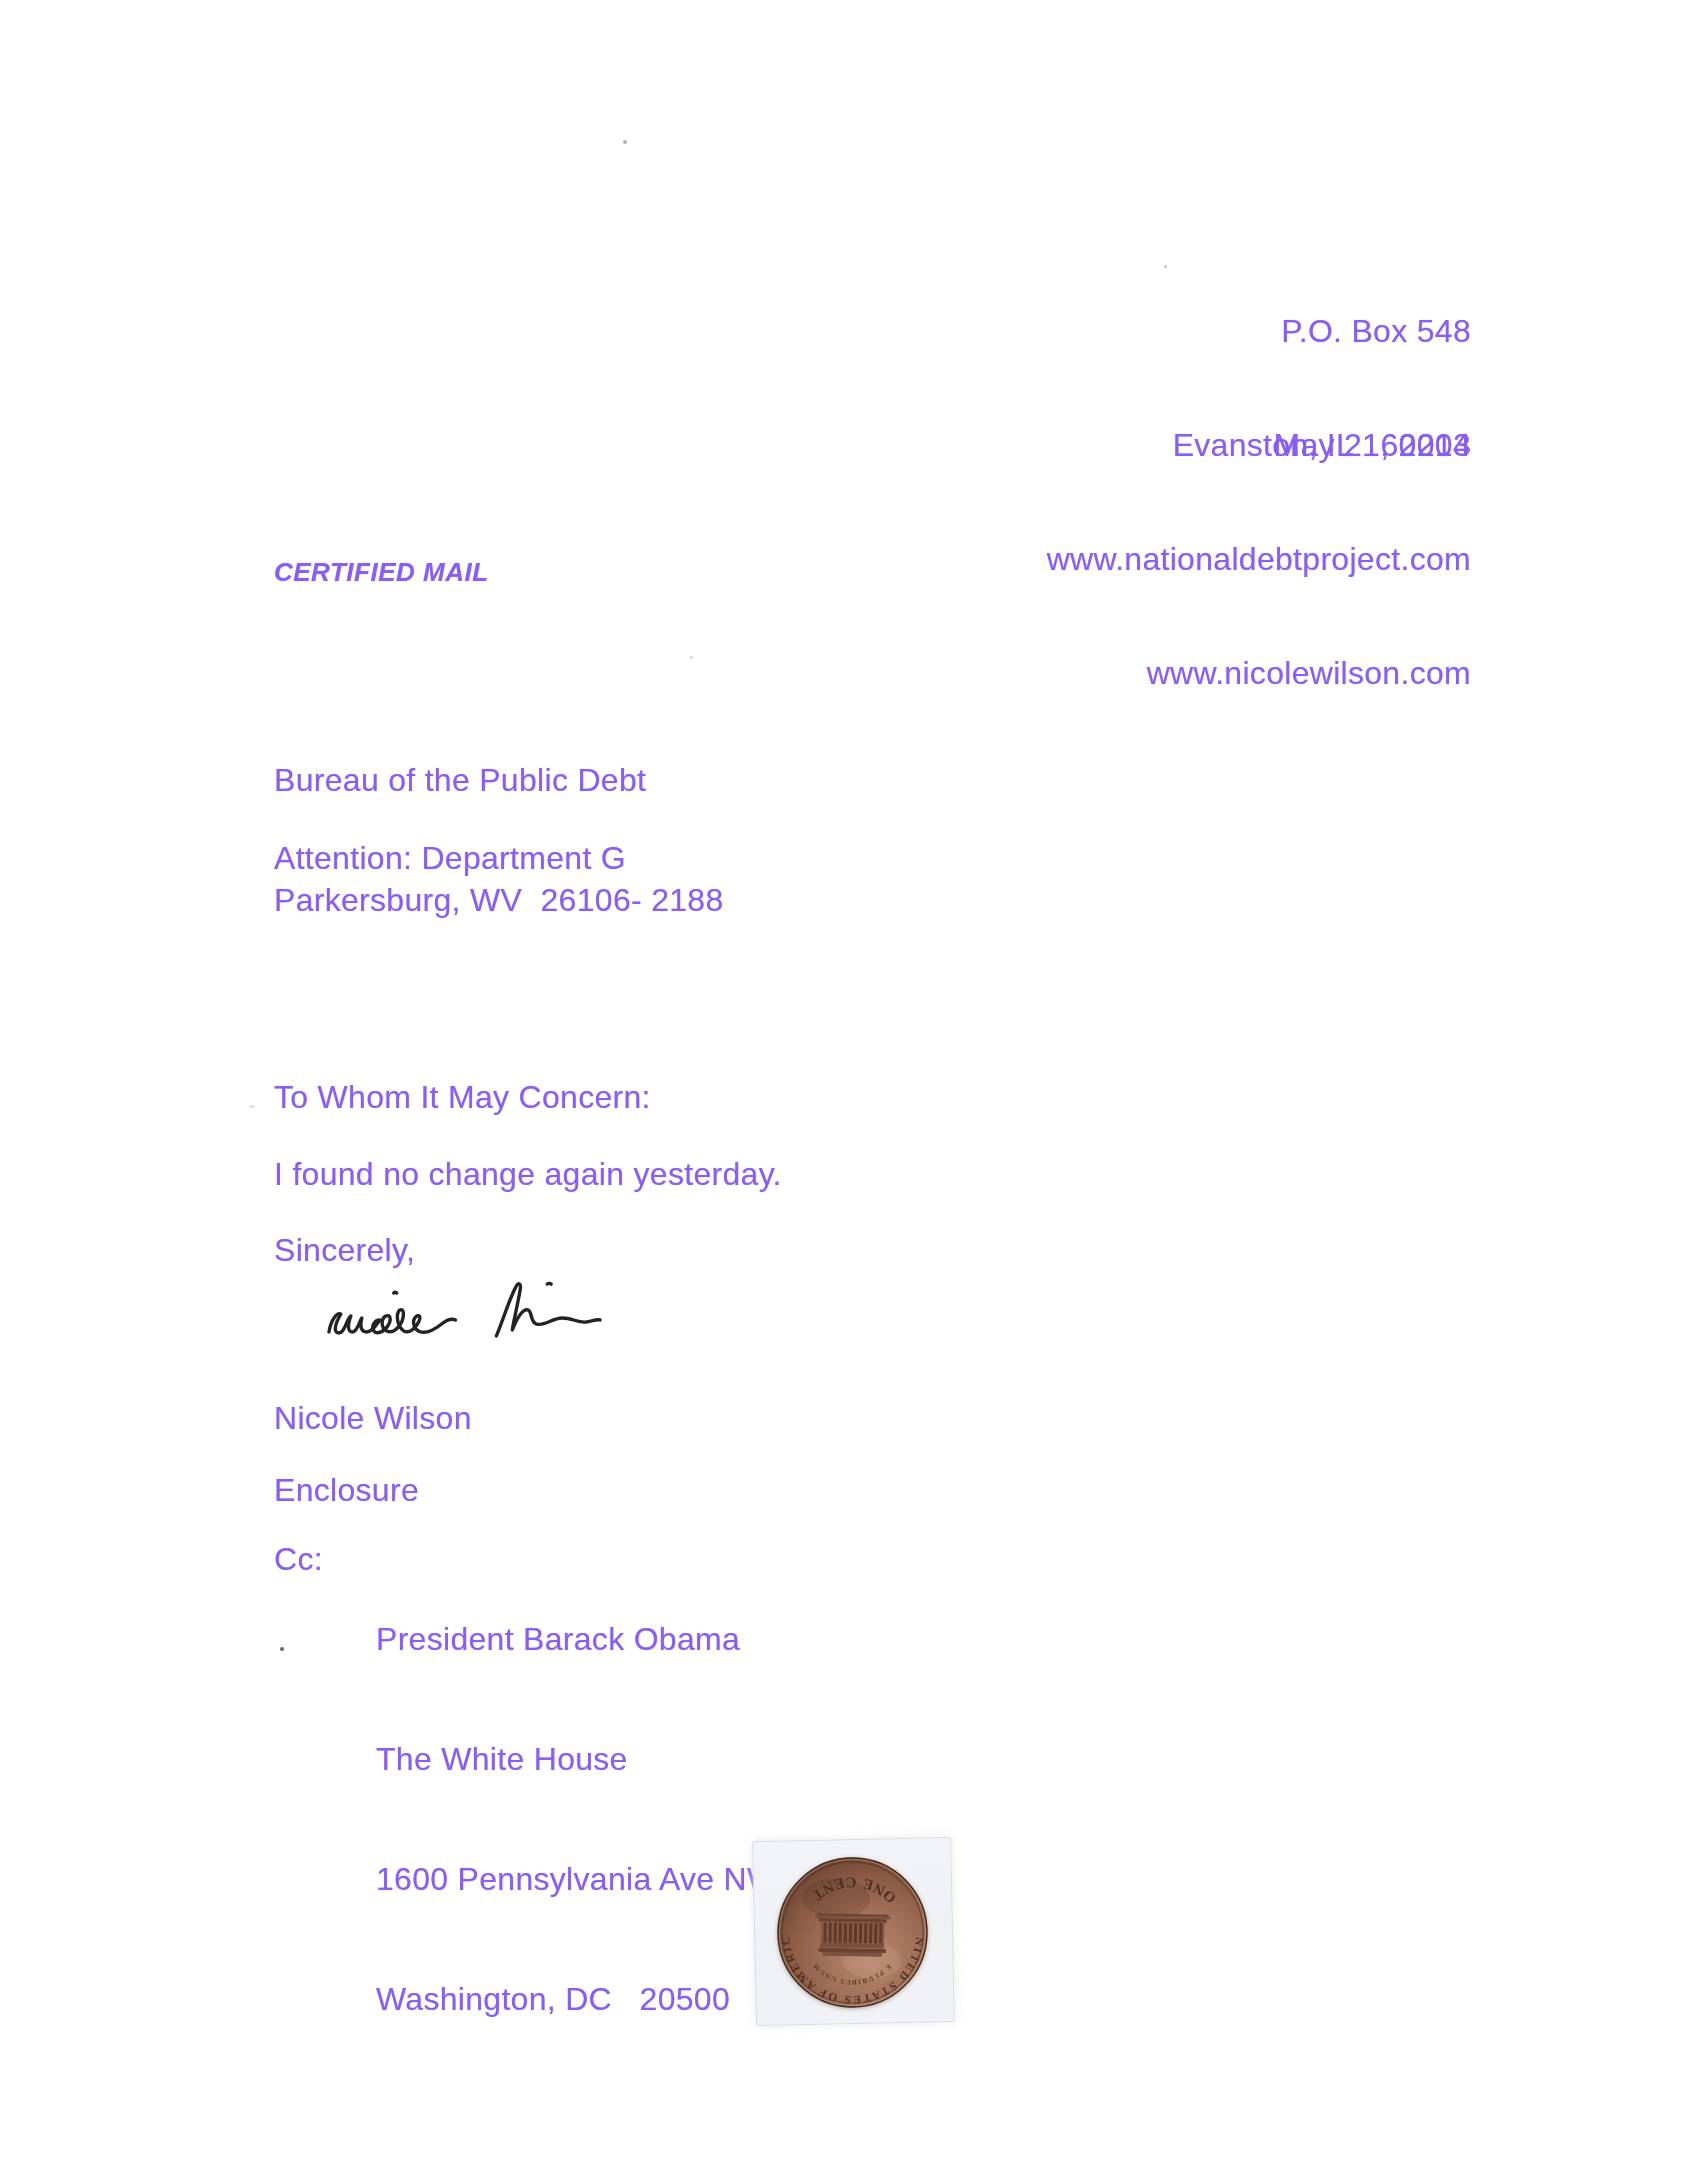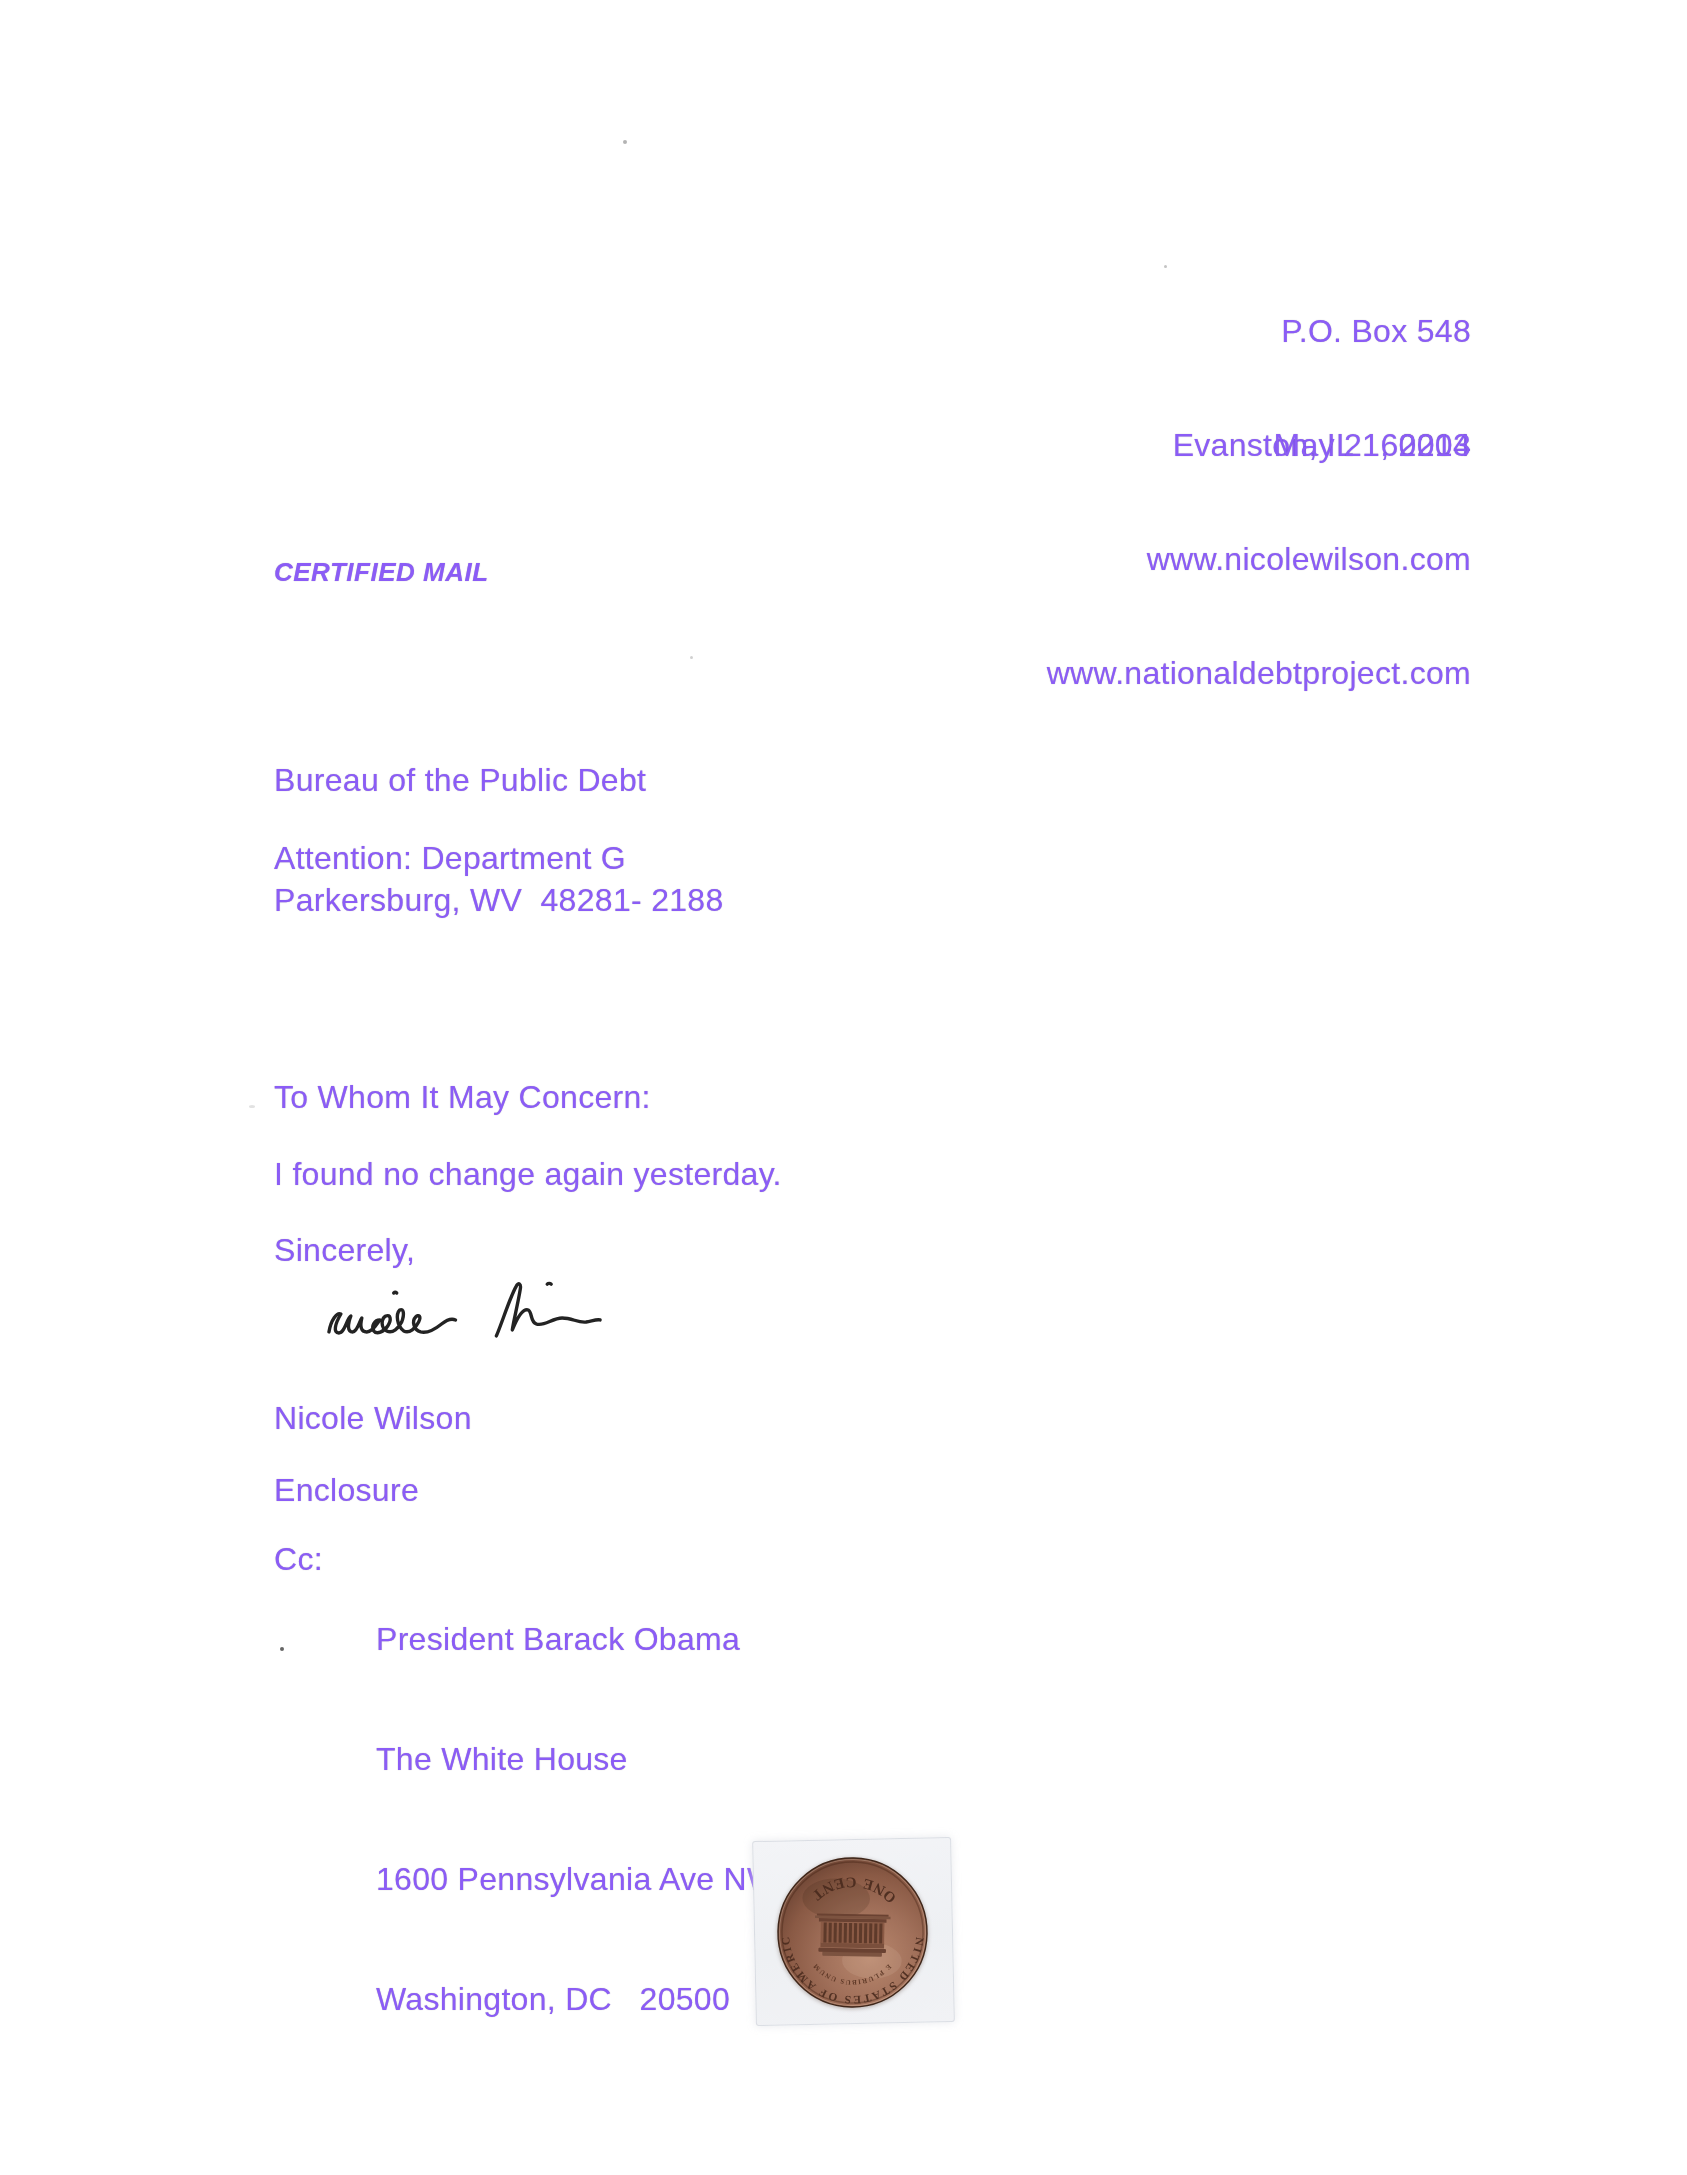--- a/index.html
+++ b/index.html
@@ -66,31 +66,31 @@
   .coin text{ font-family:"Liberation Serif", serif; font-weight:bold; }
 </style>
 </head>
 <body>
 
 <div class="page">
 
   <div class="txt right sender">
     <div>P.O. Box 548</div>
     <div>Evanston, IL   60204</div>
+    <div>www.nationaldebtproject.com</div>
     <div>www.nicolewilson.com</div>
-    <div>www.nationaldebtproject.com</div>
   </div>
 
   <div class="txt right dateline">May 21, 2013</div>
 
   <div class="txt left certified">CERTIFIED MAIL</div>
 
   <div class="txt left recipient">
     <div>Bureau of the Public Debt</div>
-    <div>Parkersburg, WV  48281- 2188</div>
+    <div>Parkersburg, WV  26106- 2188</div>
   </div>
 
   <div class="txt left attention">Attention: Department G</div>
 
 
   <div class="txt left salutation">To Whom It May Concern:</div>
 
   <div class="txt left bodyline">I found no change again yesterday.</div>
 
   <div class="txt left closing">Sincerely,</div>

